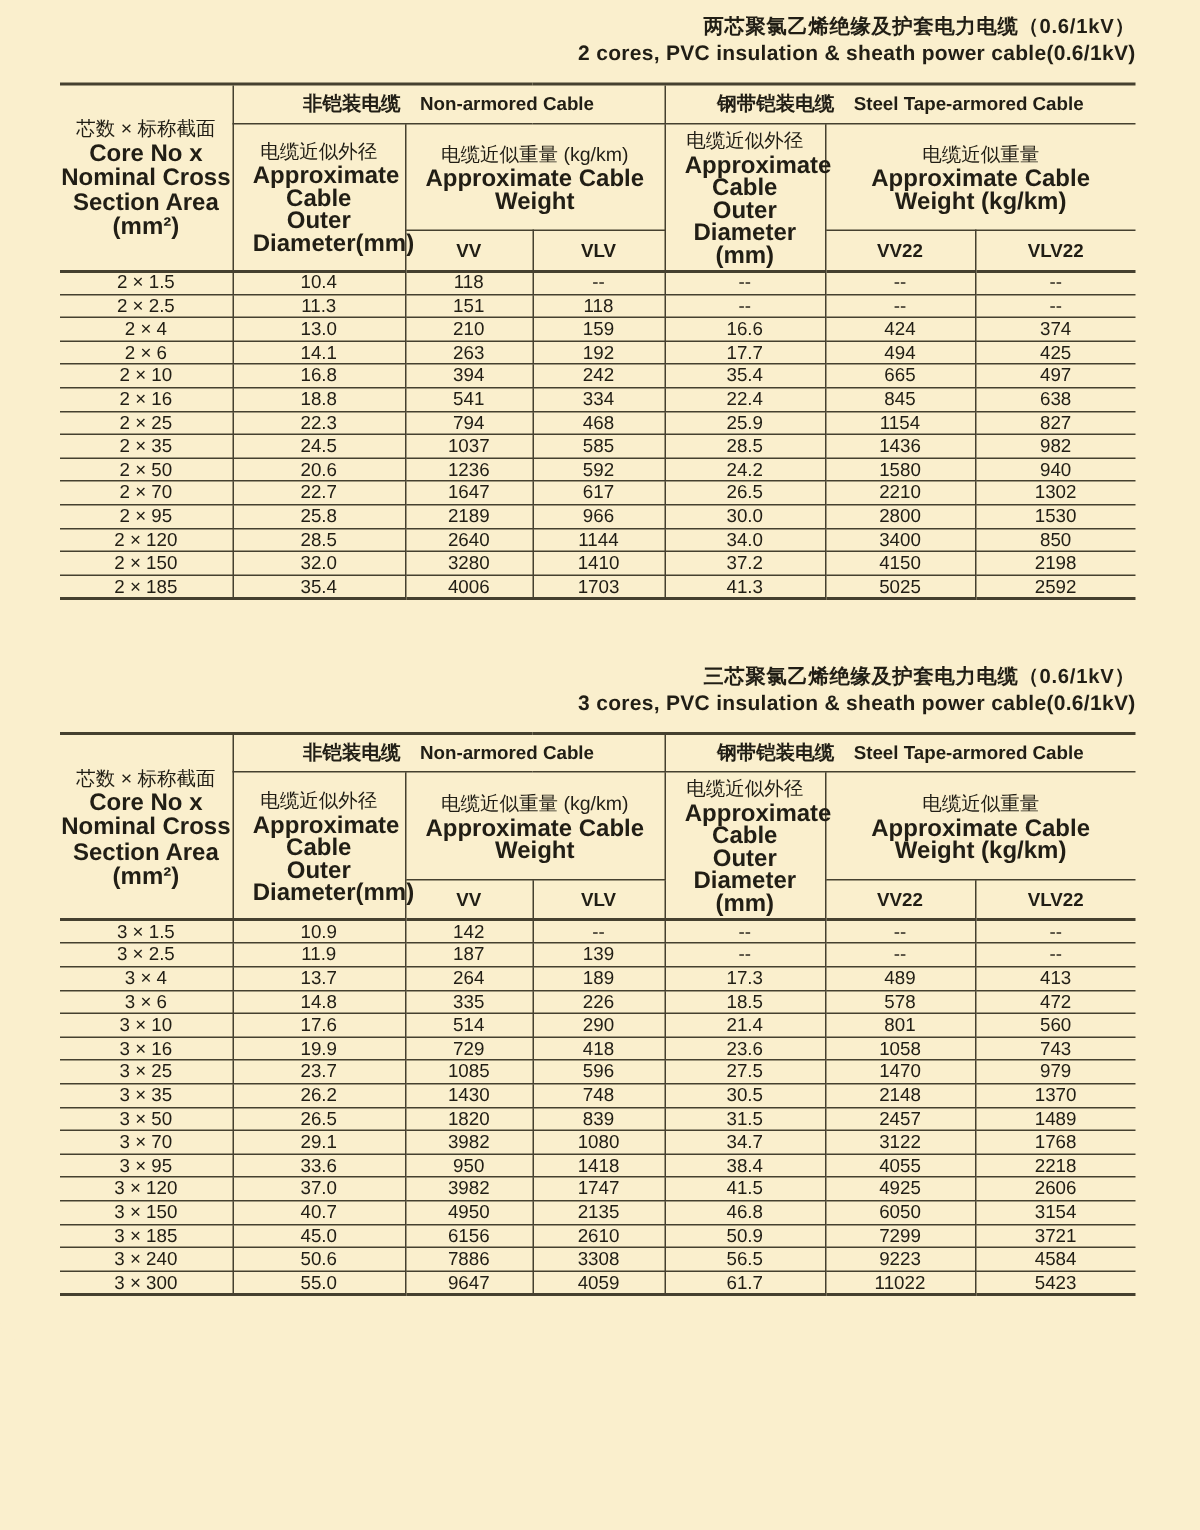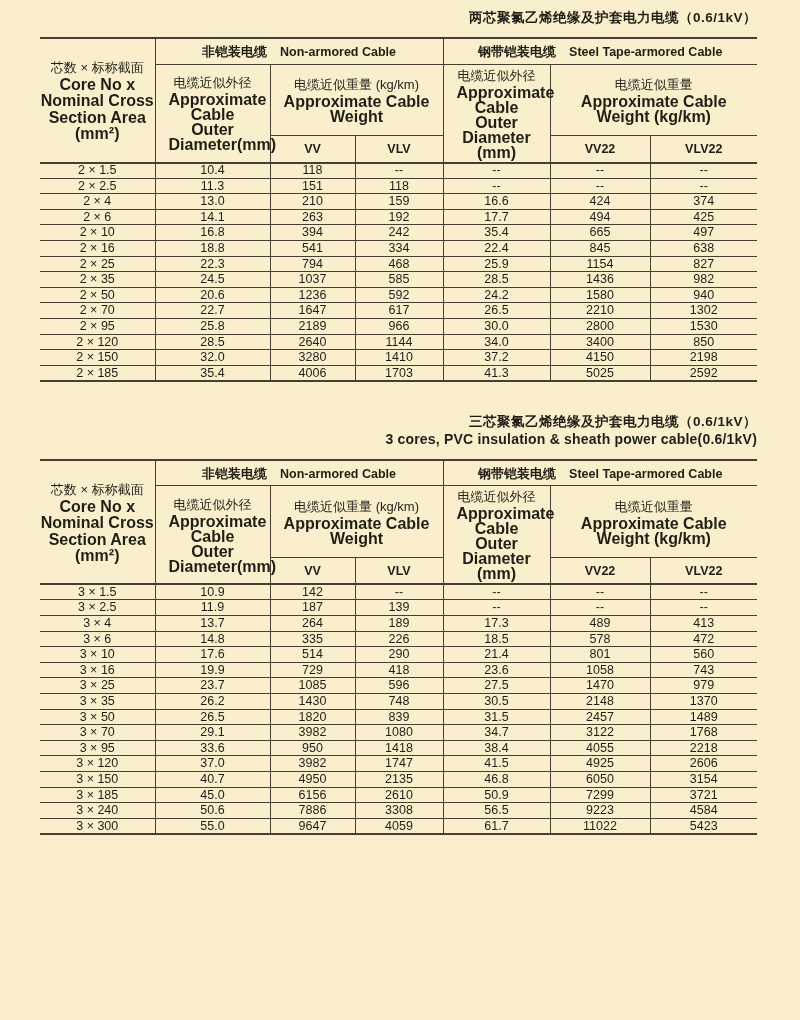--- a/index.html
+++ b/index.html
@@ -13,21 +13,21 @@
     width:800px; height:893px;
     background:var(--bg);
     color:var(--tx);
     font-family:"Liberation Sans","DejaVu Sans",sans-serif;
     overflow:hidden;
     position:relative;
     border-radius:11px;
   }
   .titles { width:717px; margin-left:40px; text-align:right; }
   .sec-1 .titles { padding-top:9px; }
-  .sec-2 { margin-top:31px; }
+  .sec-2 { margin-top:42px; }
   .title-zh { font-size:13.5px; font-weight:700; line-height:17px; letter-spacing:0.5px; }
   .title-en { font-size:14px;   font-weight:700; line-height:18px; letter-spacing:0.2px; }
 
   table.spec {
     width:717px; margin-left:40px; margin-top:11px;
     border-collapse:collapse; table-layout:fixed;
   }
   th, td {
     border:1.5px solid var(--bc);
     text-align:center; vertical-align:middle;
@@ -54,20 +54,21 @@
   td { height:15.6px; font-size:12.5px; font-weight:400; line-height:1; }
 </style>
 </head>
 <body>
 
 <div class="page">
 
   <section class="sec-1">
     <div class="titles">
       <div class="title-zh">两芯聚氯乙烯绝缘及护套电力电缆（0.6/1kV）</div>
+      <div class="title-en">2 cores, PVC insulation &amp; sheath power cable(0.6/1kV)</div>
     </div>
     <table class="spec">
       <colgroup>
         <col style="width:115px">
           <col style="width:115px">
           <col style="width:85px">
         <col style="width:88px">
           <col style="width:107px">
           <col style="width:100px">
           <col style="width:107px">

